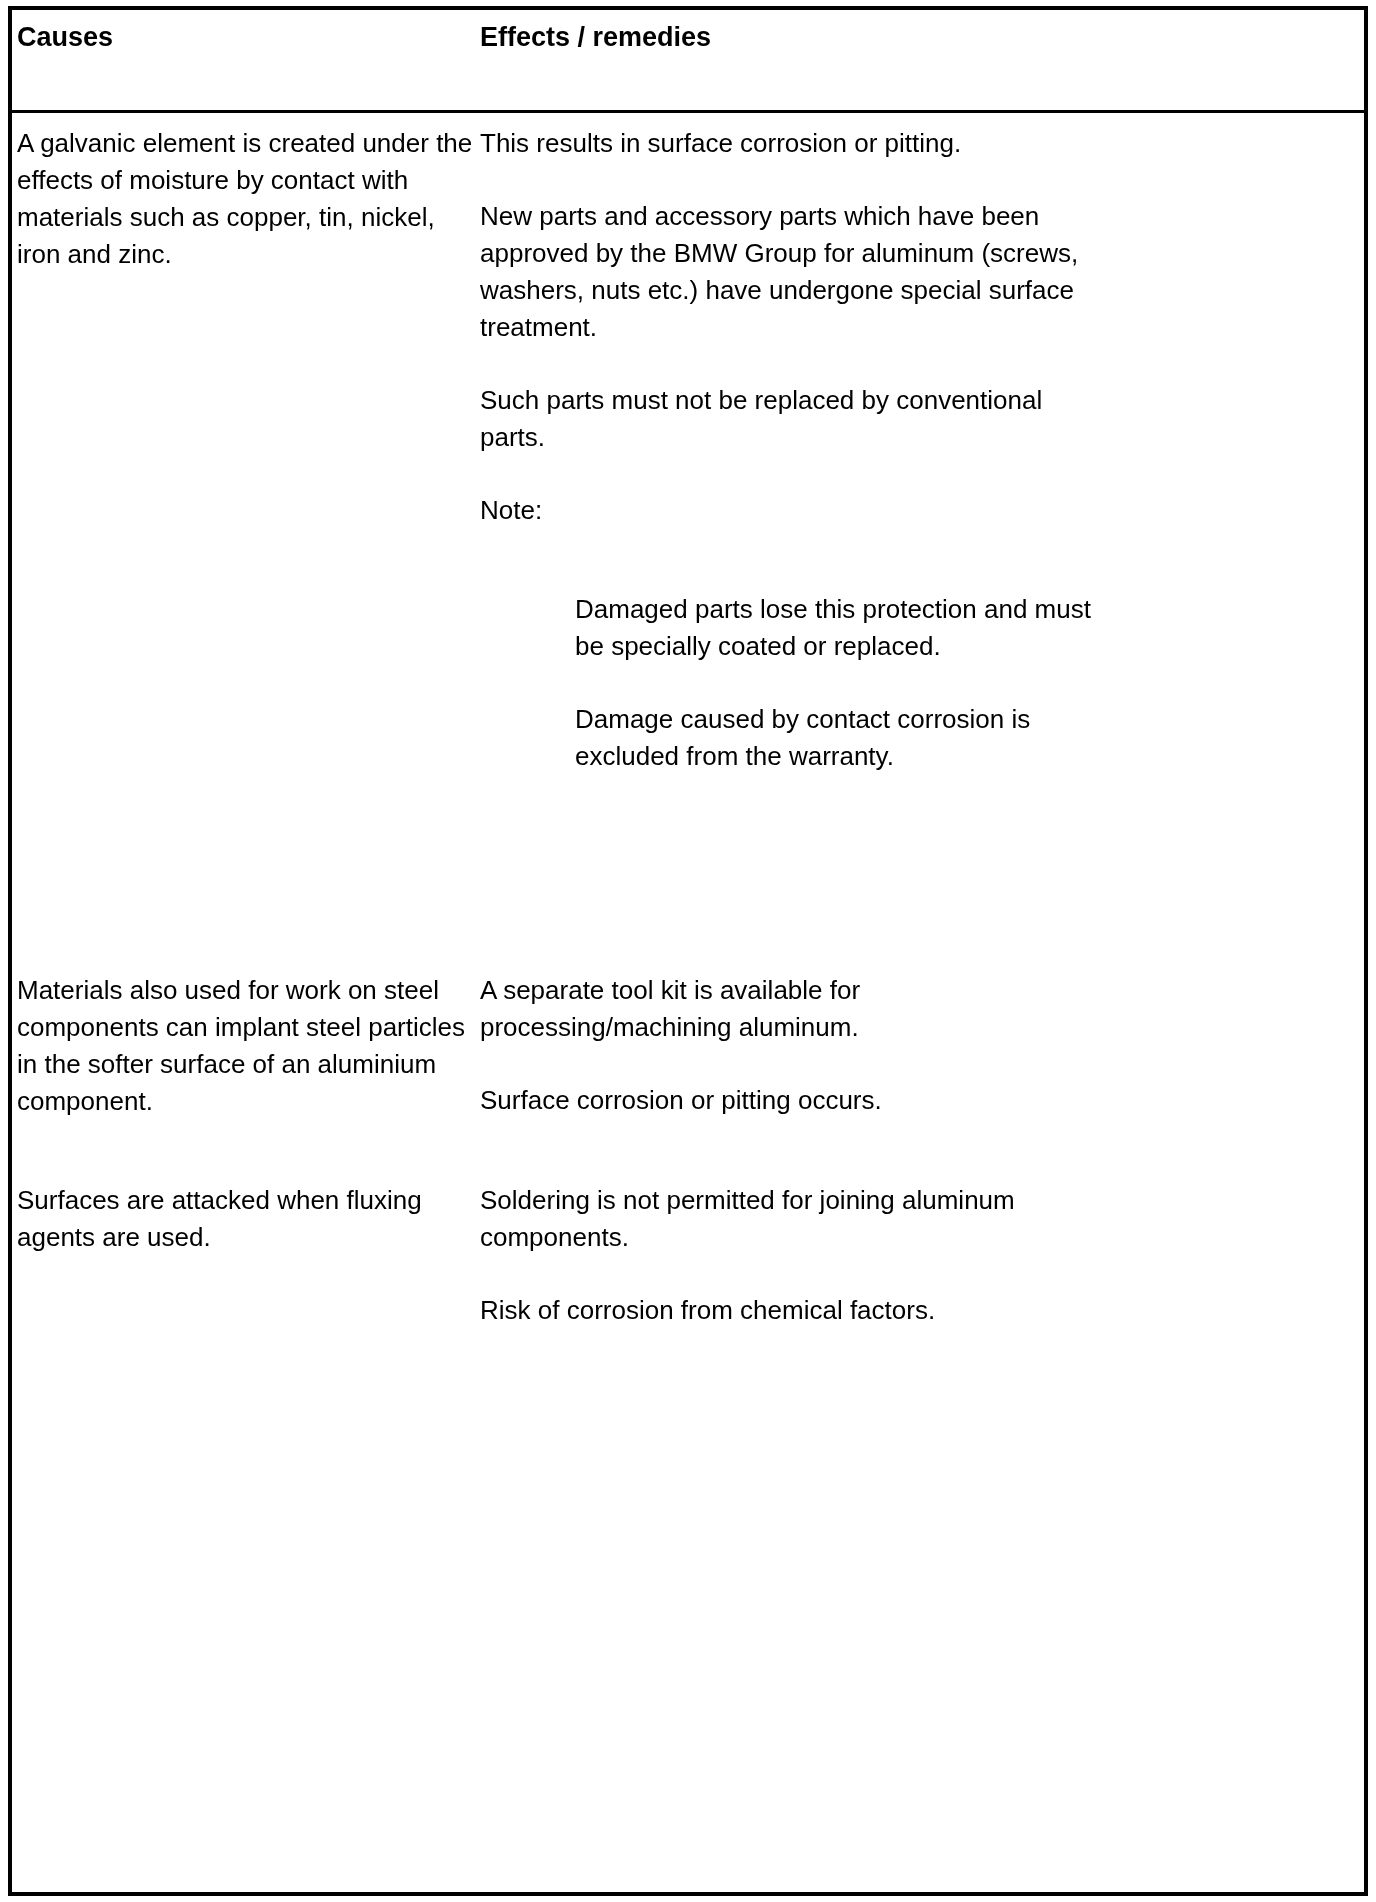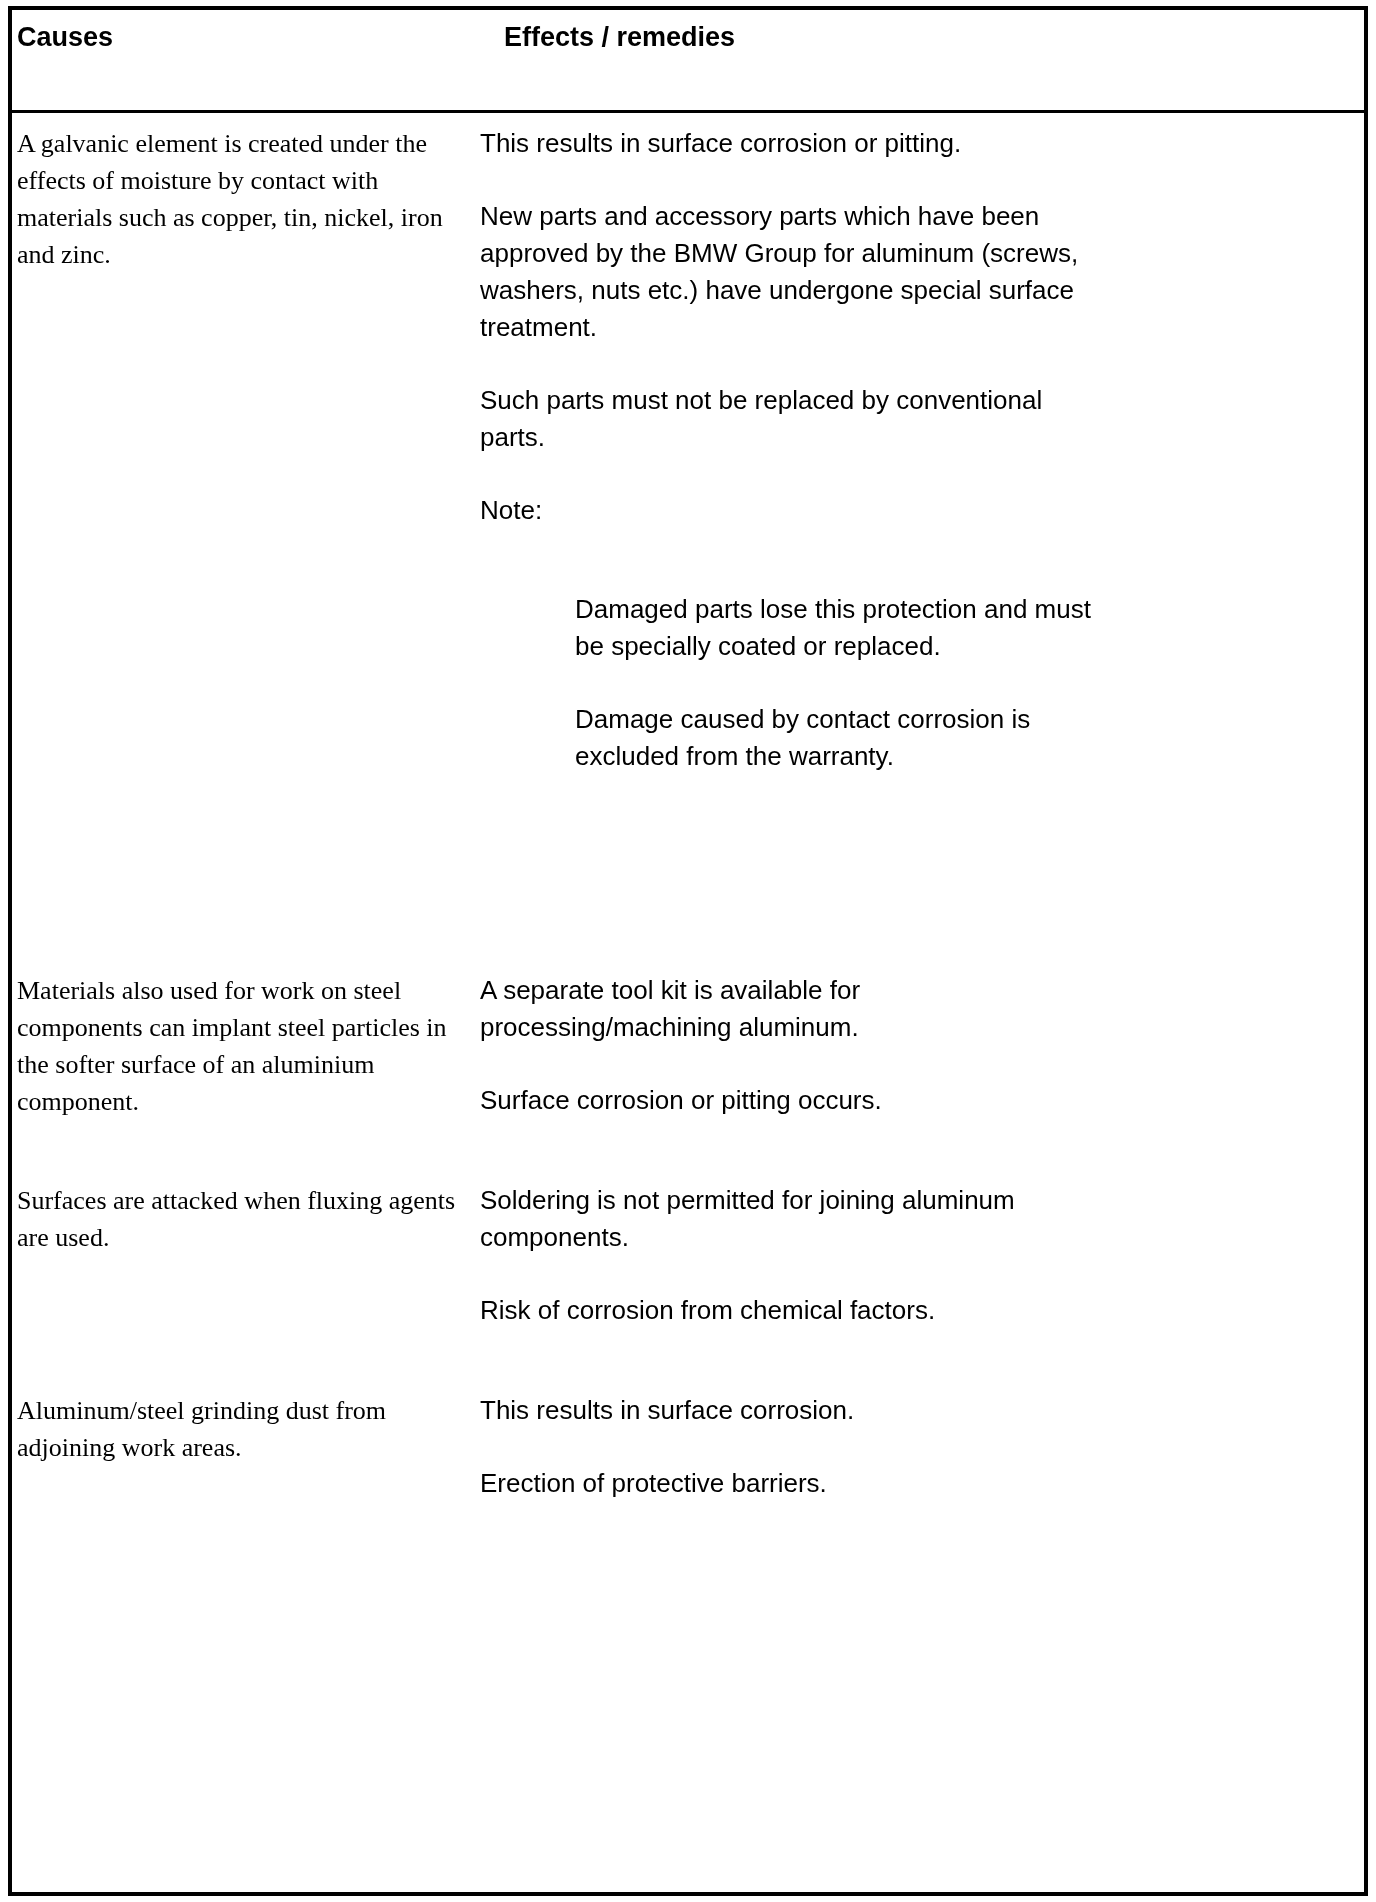--- a/index.html
+++ b/index.html
@@ -24,38 +24,37 @@
     background: #ffffff;
   }
   .header-row {
     flex: none;
     display: flex;
     height: 103px;
     border-bottom: 3px solid #000000;
     font-size: 27px;
     font-weight: bold;
     line-height: 34px;
-    gap: 24px;
   }
   .col-cause {
     flex: none;
     width: 468px;
     padding: 10px 6px 0 5px;
   }
   .col-effect {
     flex: 1;
     padding: 10px 270px 16px 0;
   }
   .body-row {
     flex: none;
     display: flex;
     font-size: 26px;
     line-height: 37px;
   }
-  .body-row .col-cause { padding-top: 12px; font-family: Liberation Serif, serif; }
+  .body-row .col-cause { padding-top: 12px; }
   .body-row .col-effect { padding-top: 12px; }
   .row-1 { height: 847px; }
   .row-2 { height: 210px; }
   .row-3 { height: 210px; }
   .row-4 { flex: 1; }
   .cell-stack {
     display: flex;
     flex-direction: column;
   }
   .para {
@@ -111,23 +110,14 @@
   <div class="body-row row-3">
     <div class="col-cause cell-stack">
       <p class="para">Surfaces are attacked when fluxing agents are used.</p>
     </div>
     <div class="col-effect cell-stack">
       <p class="para">Soldering is not permitted for joining aluminum components.</p>
       <p class="para">Risk of corrosion from chemical factors.</p>
     </div>
   </div>
 
-  <div class="body-row row-4">
-    <div class="col-cause cell-stack">
-      <p class="para">Aluminum/steel grinding dust from adjoining work areas.</p>
-    </div>
-    <div class="col-effect cell-stack">
-      <p class="para">This results in surface corrosion.</p>
-      <p class="para">Erection of protective barriers.</p>
-    </div>
-  </div>
 
 </div>
 
 </body></html>

